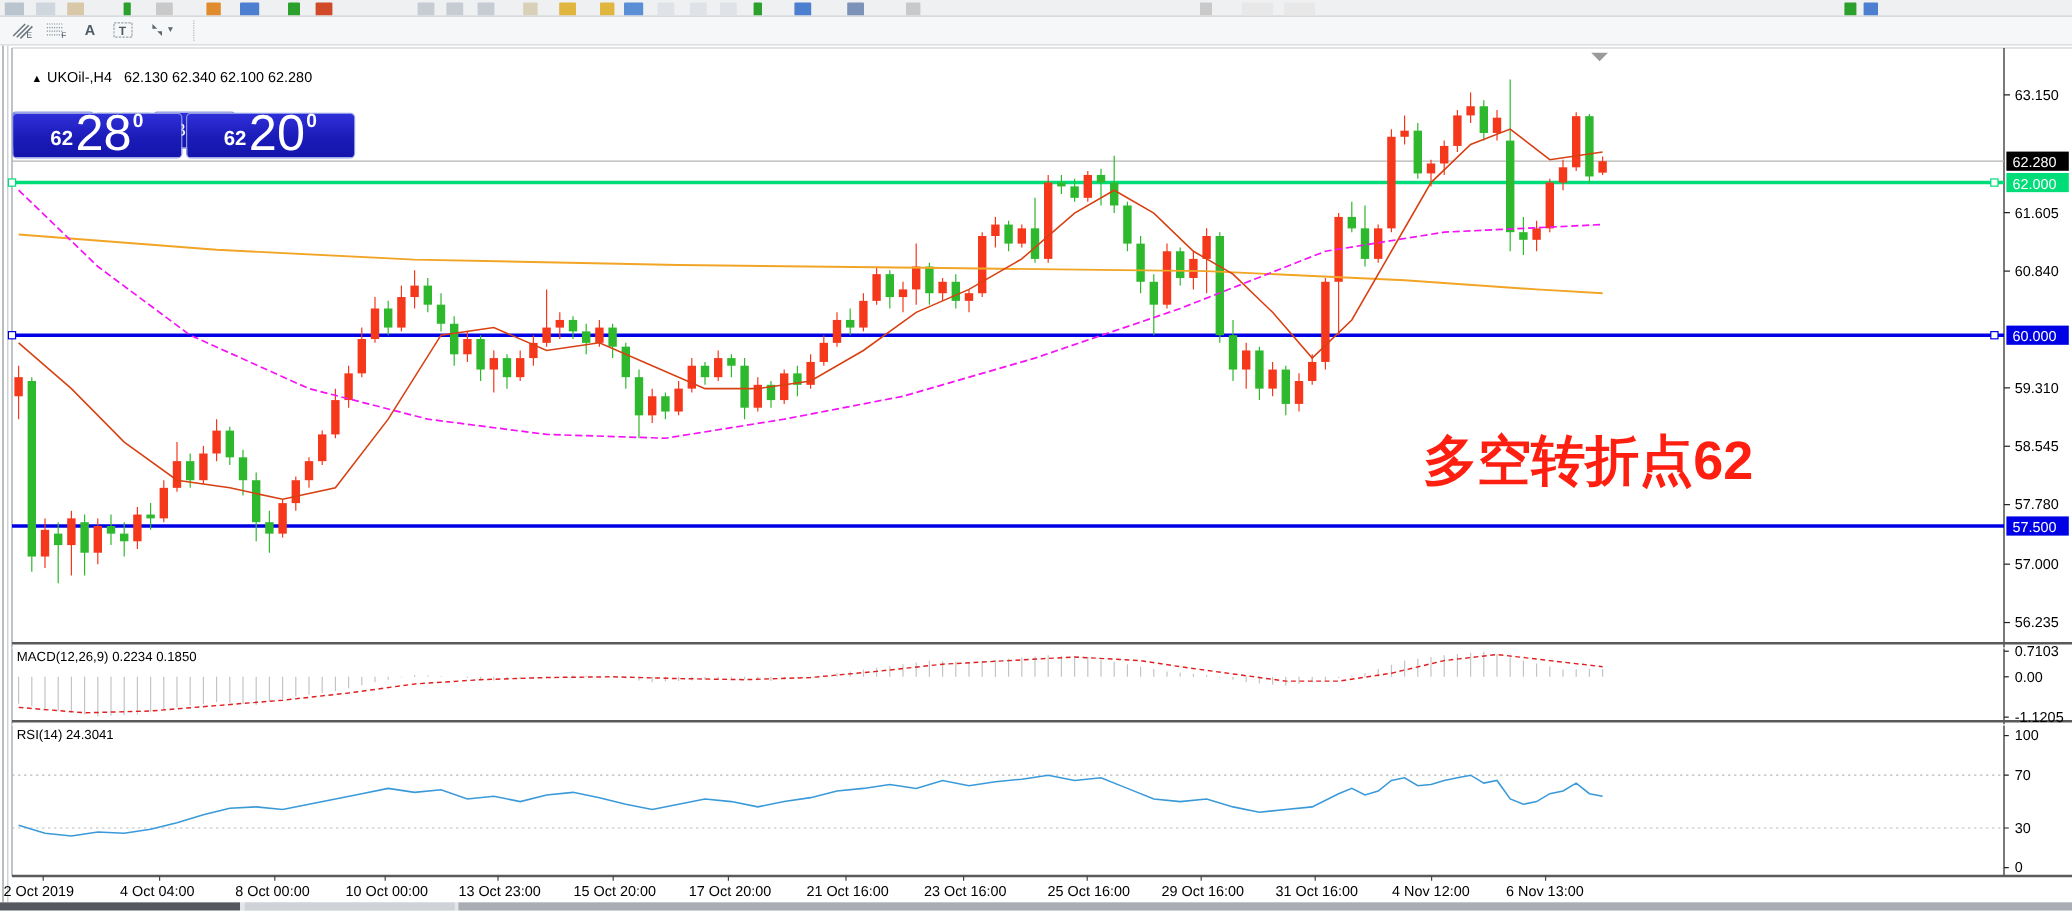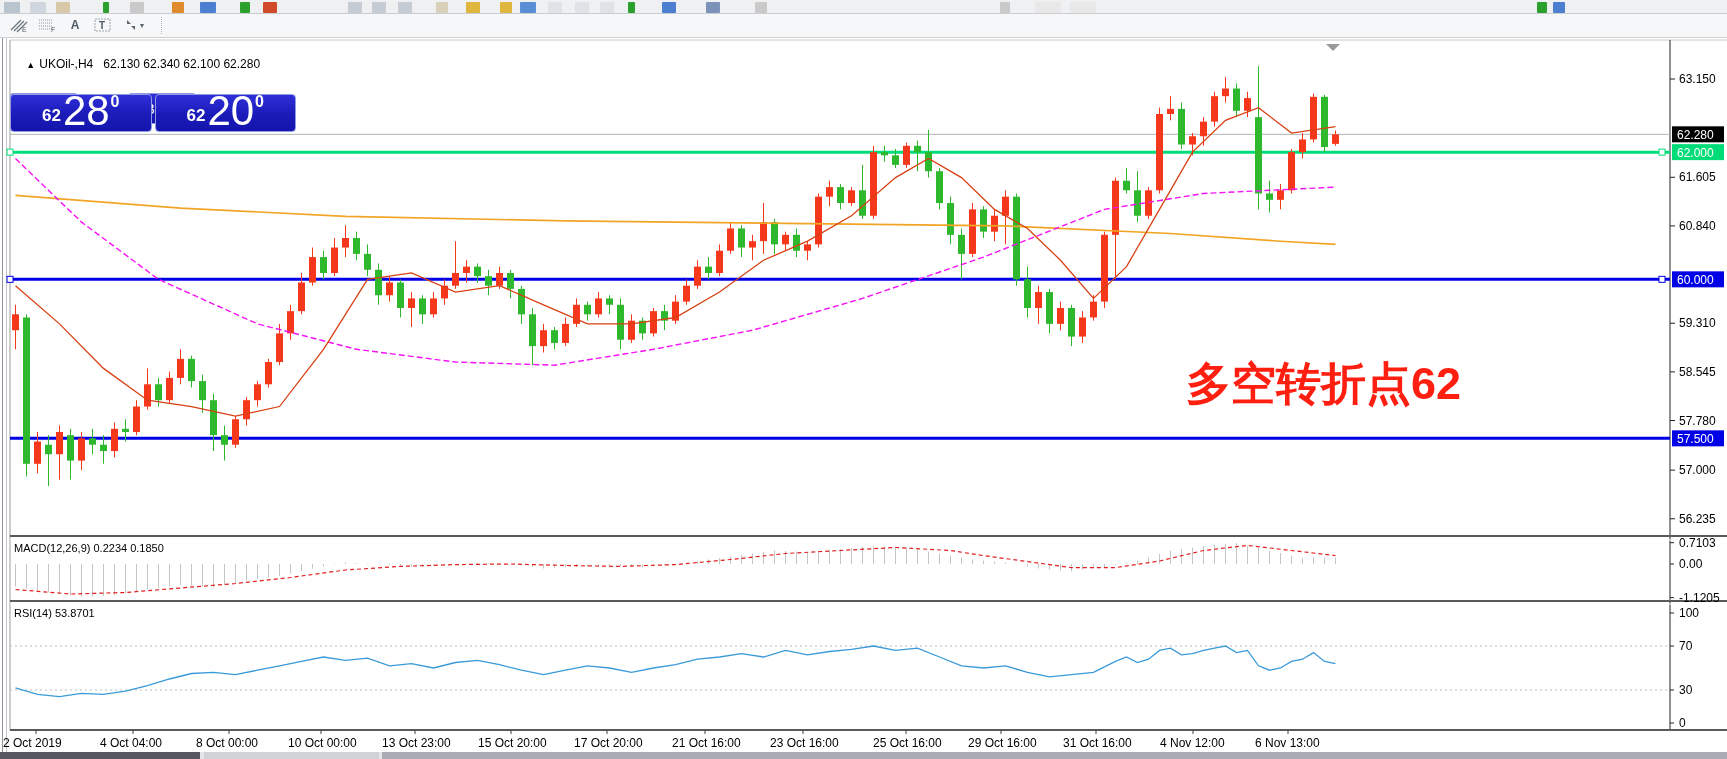--- a/index.html
+++ b/index.html
@@ -624,21 +624,21 @@
       </div>
       <div class="quote bluebg">
         <span class="small">62</span>
         <span class="big">20</span>
         <span class="sup">0</span>
       </div>
     </div>
   </div>
 
   <div class="pane-label" style="left:14px;top:542px">MACD(12,26,9) 0.2234 0.1850</div>
-  <div class="pane-label" style="left:14px;top:607px">RSI(14) 53.8701</div>
+  <div class="pane-label" style="left:14px;top:607px">RSI(14) 24.3041</div>
 
   <div class="annotation" style="color: rgb(255, 31, 16);">多空转折点62</div>
 
   <div class="bottom-strip" id="bottom-strip">
       <div style="left: 0px; width: 200px; background: rgb(85, 89, 95);"></div>
       <div style="left: 204px; width: 175px; background: rgb(207, 211, 216);"></div>
       <div style="left: 382px; width: 1345px; background: rgb(169, 173, 179);"></div>
     </div>
 </div>
 

